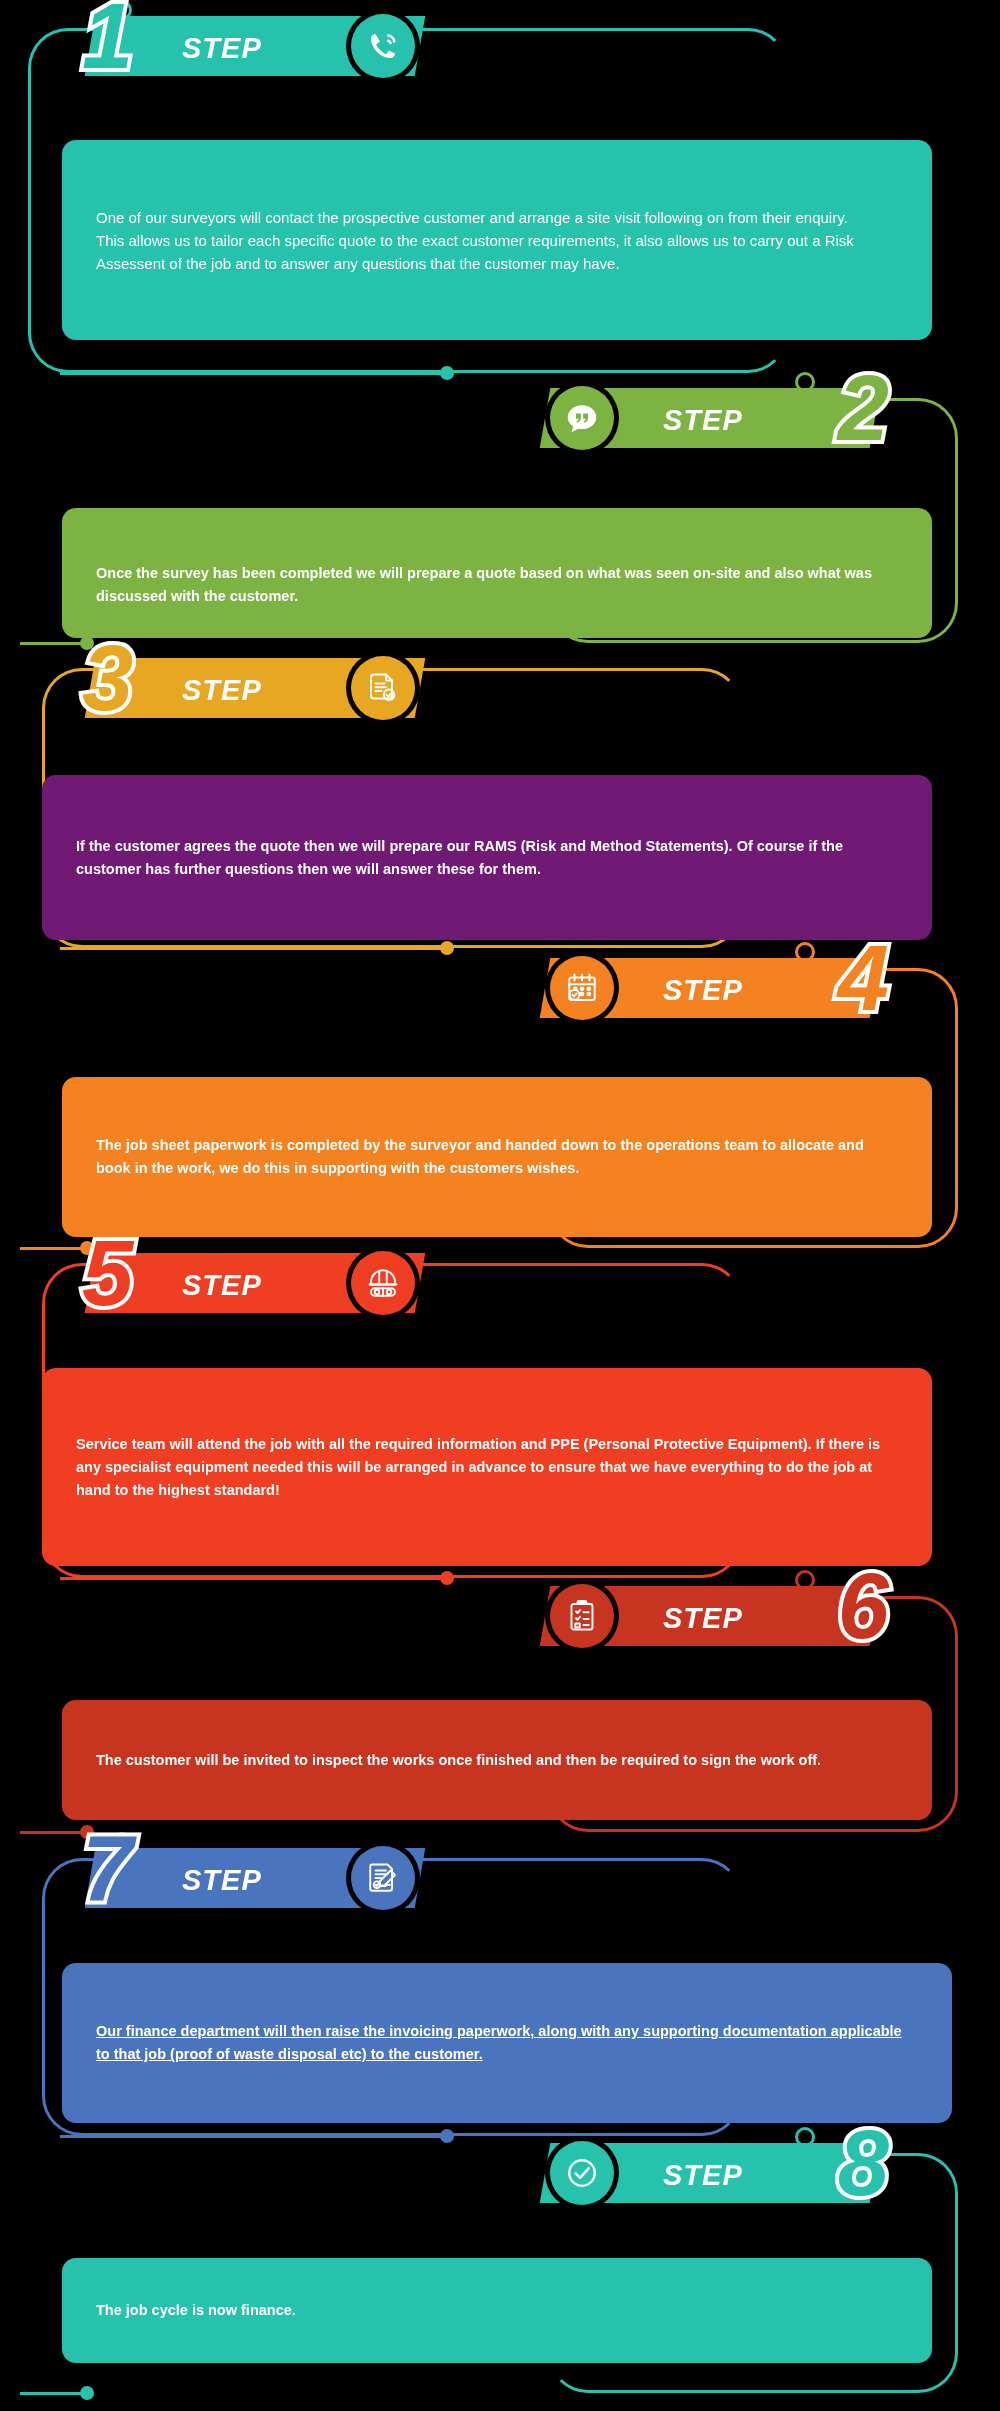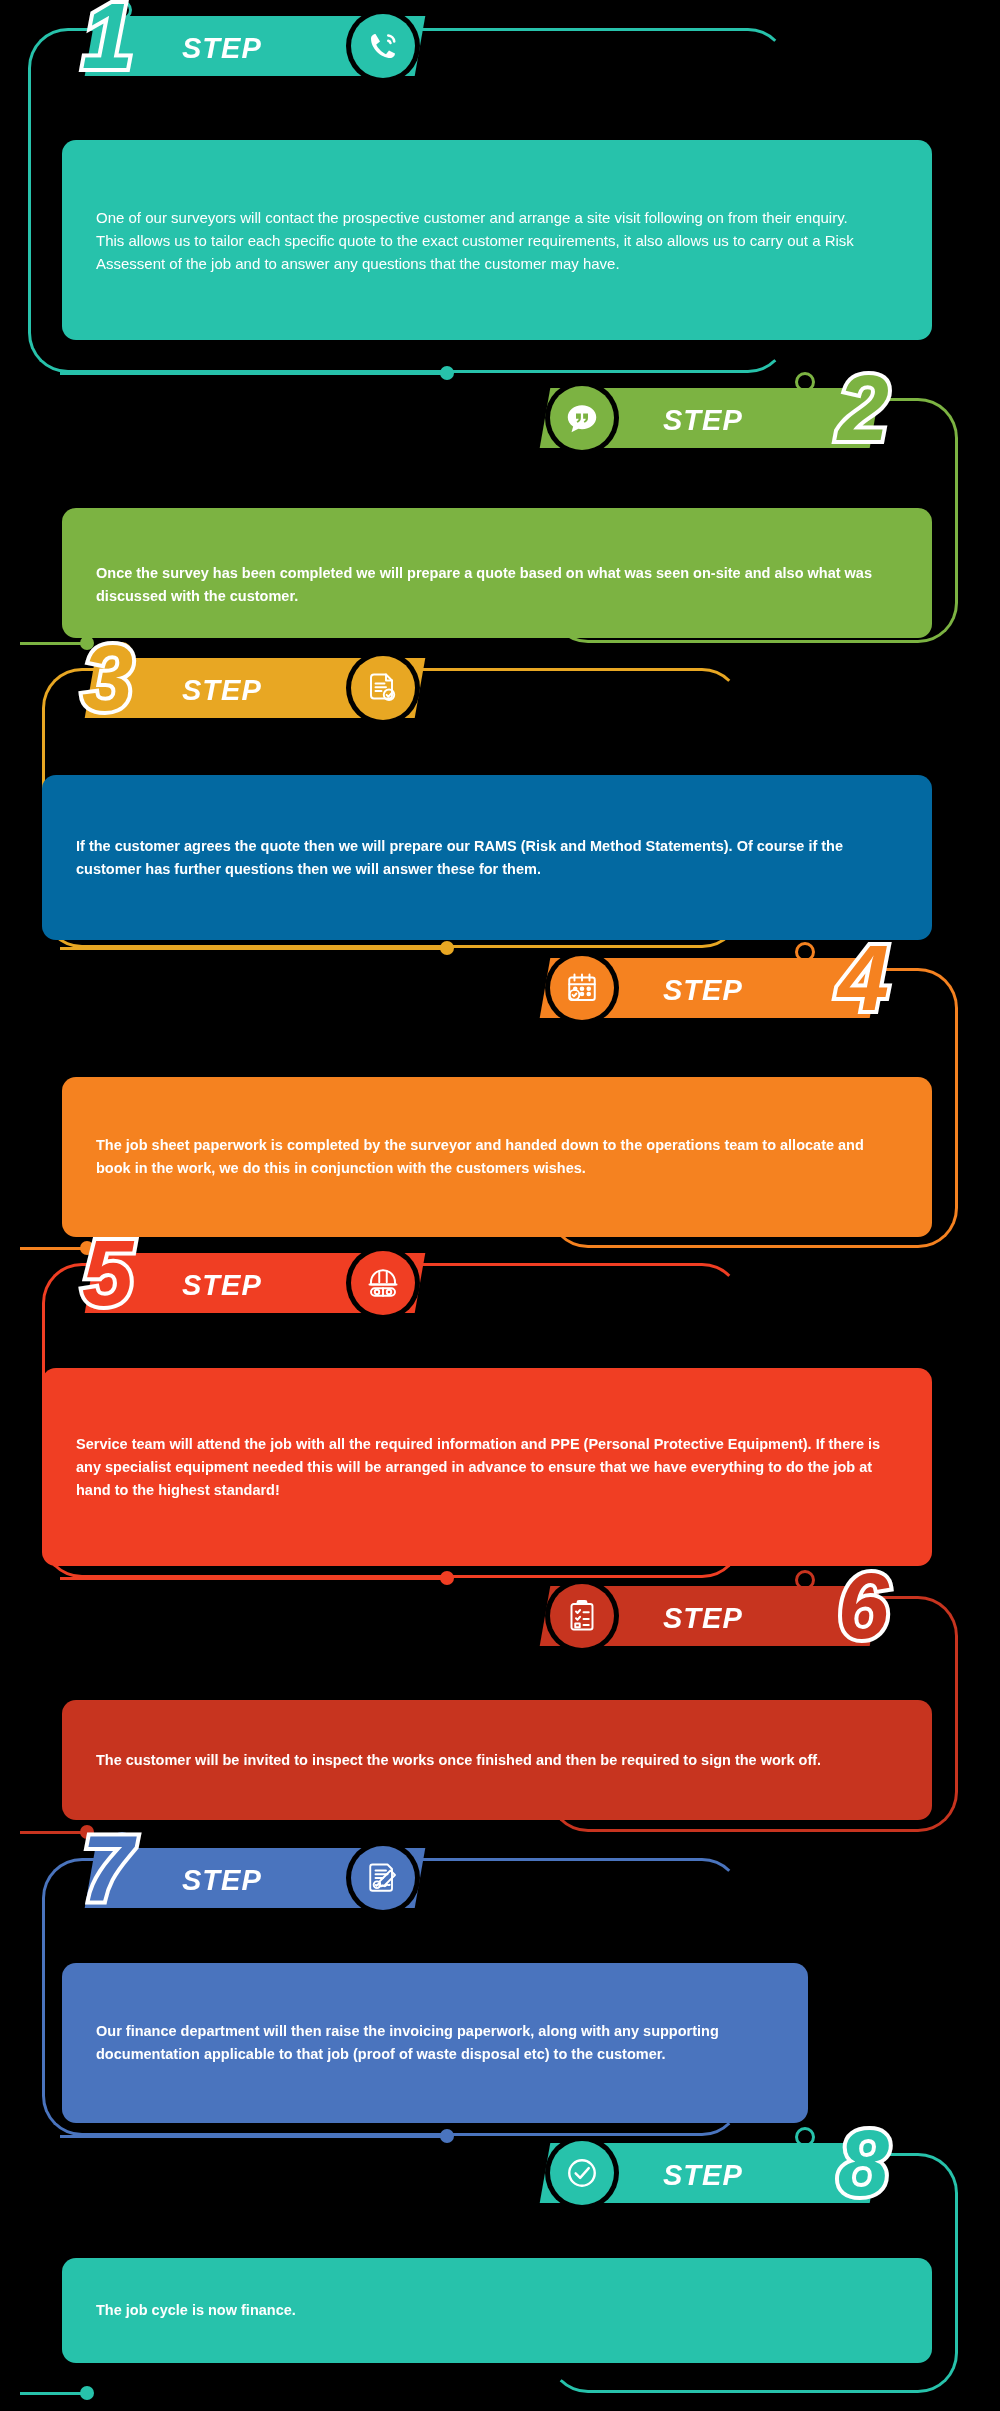--- a/index.html
+++ b/index.html
@@ -149,21 +149,21 @@
             <path d="M28 6v8h8"></path>
             <path d="M14 18h12M14 23h14M14 28h8"></path>
             <circle cx="32" cy="33" r="7" fill="none"></circle>
             <path d="M28.8 33.2l2.4 2.4 4.2-4.6"></path>
           </svg>
         </div>
       </div>
       <span class="step-word" style="left: 92px; top: 24px;">STEP</span>
       <span class="big-num" style="color: rgb(232, 167, 35); left: -8px; top: -10px;">3</span>
     </div>
-    <div class="card" style="left: 42px; top: 775px; width: 890px; min-height: 165px; background: #0369a1;">
+    <div class="card" style="left: 42px; top: 775px; width: 890px; min-height: 165px; background: #701a75;">
       <p>If the customer agrees the quote then we will prepare our RAMS (Risk and Method Statements). Of course if the customer has further questions then we will answer these for them.</p>
     </div>
     <div class="rail" style="left: 548px; top: 968px; width: 410px; height: 280px; border-width: 3px; border-color: rgb(245, 130, 32) rgb(245, 130, 32) rgb(245, 130, 32) transparent; border-radius: 40px;"></div>
     <div class="ring" style="width: 20px; height: 20px; border: 3px solid rgb(245, 130, 32); left: 795px; top: 942px;"></div>
     <div class="dot" style="width: 14px; height: 14px; background: rgb(245, 130, 32); left: 80px; top: 1241px;"></div>
     <div class="bar" style="background: rgb(245, 130, 32); left: 20px; width: 62px; top: 1247px;"></div>
     <div class="badge" style="left: 545px; top: 950px; width: 330px;">
       <div class="plate" style="background: rgb(245, 130, 32); transform: skewX(-10deg);"></div>
       <div class="icon-disc" style="left: 0px;">
         <div class="icon-inner" style="background: rgb(245, 130, 32); color: rgb(245, 130, 32);">
@@ -178,21 +178,21 @@
             <circle cx="33" cy="32" r="1.8" fill="#fff"></circle>
             <circle cx="14" cy="33" r="6.5"></circle>
             <path d="M11.3 33.2l1.9 1.9 3.4-3.8"></path>
           </svg>
         </div>
       </div>
       <span class="step-word" style="left: 118px; top: 24px;">STEP</span>
       <span class="big-num" style="color: rgb(245, 130, 32); right: -14px; top: -10px;">4</span>
     </div>
     <div class="card" style="left: 62px; top: 1077px; width: 870px; min-height: 160px; background: rgb(245, 130, 32);">
-      <p>The job sheet paperwork is completed by the surveyor and handed down to the operations team to allocate and book in the work, we do this in conjunction with the customers wishes.</p>
+      <p>The job sheet paperwork is completed by the surveyor and handed down to the operations team to allocate and book in the work, we do this in supporting with the customers wishes.</p>
     </div>
     <div class="rail" style="left: 42px; top: 1263px; width: 700px; height: 315px; border-width: 3px; border-color: rgb(240, 62, 35) transparent rgb(240, 62, 35) rgb(240, 62, 35); border-radius: 40px;"></div>
     <div class="ring" style="width: 20px; height: 20px; border: 3px solid rgb(240, 62, 35); left: 112px; top: 1237px;"></div>
     <div class="dot" style="width: 14px; height: 14px; background: rgb(240, 62, 35); left: 440px; top: 1571px;"></div>
     <div class="bar" style="background: rgb(240, 62, 35); left: 60px; width: 382px; top: 1577px;"></div>
     <div class="badge" style="left: 90px; top: 1245px; width: 330px;">
       <div class="plate" style="background: rgb(240, 62, 35); transform: skewX(-10deg);"></div>
       <div class="icon-disc" style="right: 0px;">
         <div class="icon-inner" style="background: rgb(240, 62, 35); color: rgb(240, 62, 35);">
           <svg viewBox="0 0 48 48" fill="none" stroke="#fff" stroke-width="2.6" stroke-linecap="round" stroke-linejoin="round">
@@ -249,21 +249,21 @@
             <circle cx="16" cy="33" r="4.5"></circle>
             <path d="M14 33.2l1.4 1.4 2.8-3"></path>
             <path d="M22 35c2-3 4 2 6-1s3 1 5-1"></path>
             <path d="M34 14l6 6-14 14-7 1 1-7z" stroke-width="2.5"></path>
           </svg>
         </div>
       </div>
       <span class="step-word" style="left: 92px; top: 24px;">STEP</span>
       <span class="big-num" style="color: rgb(74, 116, 190); left: -8px; top: -10px;">7</span>
     </div>
-    <div class="card" style="left: 62px; top: 1963px; width: 746px; min-height: 160px; background: rgb(74, 116, 190);">
+    <div class="card" style="left: 62px; top: 1963px; width: 890px; min-height: 160px; background: rgb(74, 116, 190); text-decoration: underline;">
       <p>Our finance department will then raise the invoicing paperwork, along with any supporting documentation applicable to that job (proof of waste disposal etc) to the customer.</p>
     </div>
     <div class="rail" style="left: 548px; top: 2153px; width: 410px; height: 240px; border-width: 3px; border-color: rgb(39, 194, 171) rgb(39, 194, 171) rgb(39, 194, 171) transparent; border-radius: 40px;"></div>
     <div class="ring" style="width: 20px; height: 20px; border: 3px solid rgb(39, 194, 171); left: 795px; top: 2127px;"></div>
     <div class="dot" style="width: 14px; height: 14px; background: rgb(39, 194, 171); left: 80px; top: 2386px;"></div>
     <div class="bar" style="background: rgb(39, 194, 171); left: 20px; width: 62px; top: 2392px;"></div>
     <div class="badge" style="left: 545px; top: 2135px; width: 330px;">
       <div class="plate" style="background: rgb(39, 194, 171); transform: skewX(-10deg);"></div>
       <div class="icon-disc" style="left: 0px;">
         <div class="icon-inner" style="background: rgb(39, 194, 171); color: rgb(39, 194, 171);">

